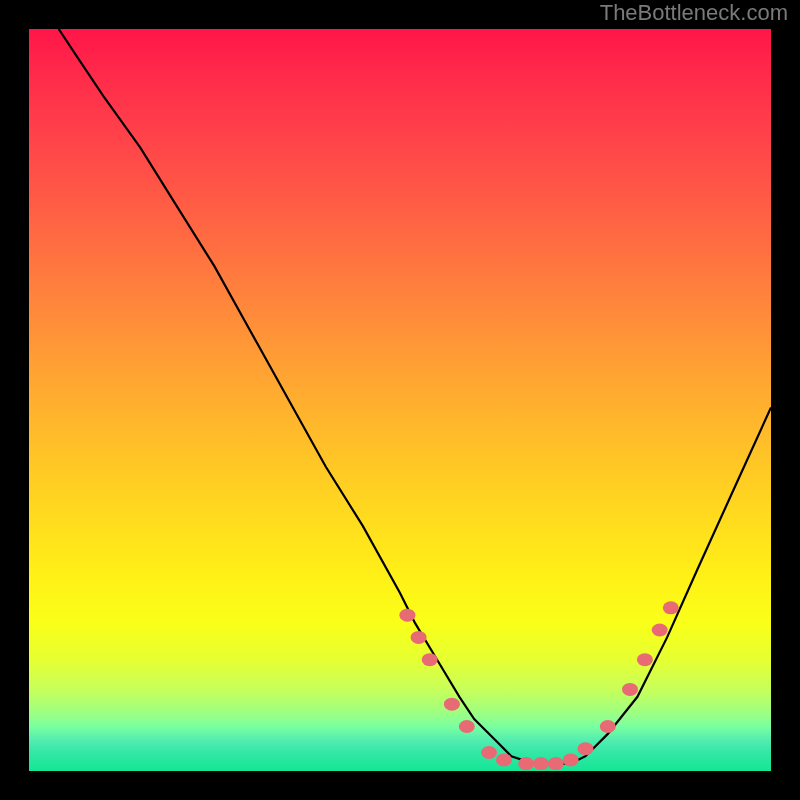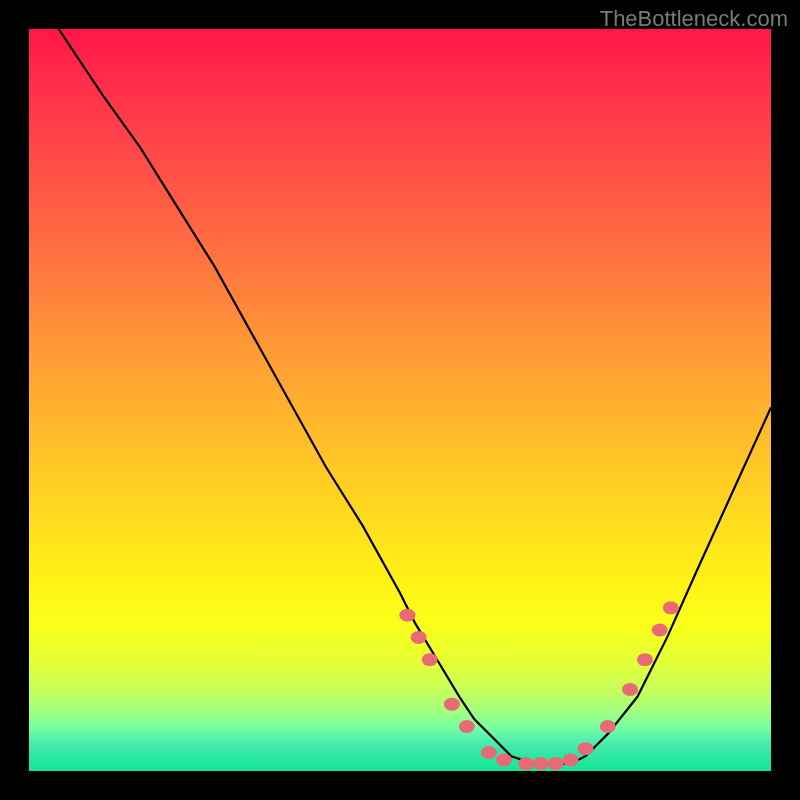--- a/index.html
+++ b/index.html
@@ -44,21 +44,21 @@
       #a0ff80 92%,
       #7affa0 94%,
       #4fecb0 96%,
       #34e7a6 97.5%,
       #1fe79b 99%,
       #15e695 100%
     );
   }
   .watermark {
     position: absolute;
-    top: 6px;
+    top: 0;
     right: 12px;
     color: #7a7a7a;
     font-size: 22px;
     letter-spacing: 0px;
     font-weight: 400;
     user-select: none;
   }
   svg.curve {
     position: absolute;
     top: 0;

